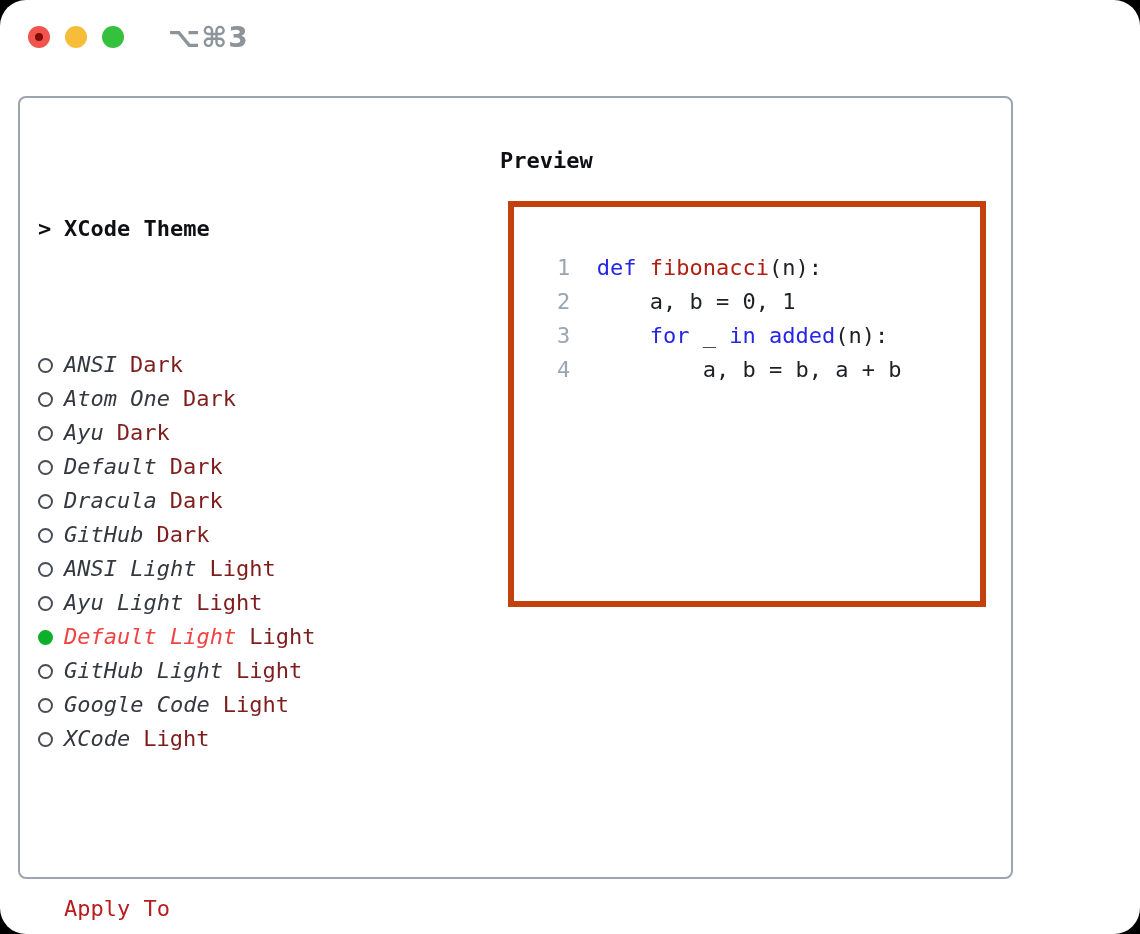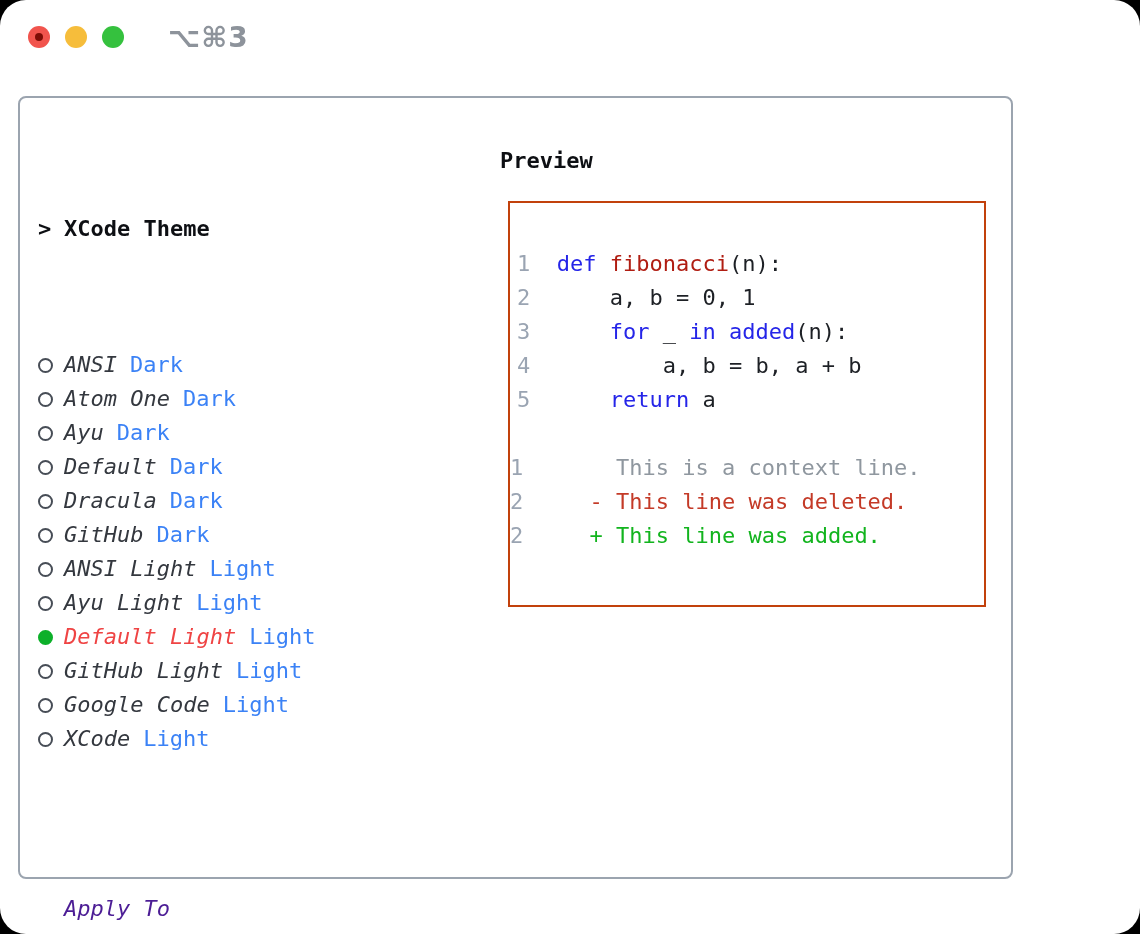--- a/index.html
+++ b/index.html
@@ -92,41 +92,42 @@
     background: #0db02a;
   }
   .caret {
     font-weight: bold;
     color: #0d0f13;
   }
   .hdr {
     font-weight: bold;
     color: #0d0f13;
   }
-  .subhdr { color: #4c1d95; font-style: italic; }
+  .subhdr { color: #b91c1c; }
   .item-label { color: #34383f; font-style: italic; }
   .item-label.sel { color: #ef4444; }
-  .variant { color: #3b82f6; margin-left: 13px; }
+  .variant { color: #7f1d1d; margin-left: 13px; }
   
   .preview-title {
     position: absolute;
     left: 480px; top: 46px;
     font-size: 22px;
     line-height: 34px;
     font-weight: bold;
     color: #0d0f13;
   }
   .preview-box {
     position: absolute;
     left: 488px; top: 103px;
     width: 478px; height: 406px;
     box-sizing: border-box;
-    border: 2px solid #c2410c;
+    border: 6px solid #c2410c;
     background: #ffffff;
     overflow: hidden;
+    padding-left: 36px;
   }
   .code-block {
     padding: 44px 0 0 7px;
     font-size: 22px;
     line-height: 34px;
   }
   .diff-block {
     margin-top: 34px;
     font-size: 22px;
     line-height: 34px;
@@ -176,23 +177,17 @@
     </div>
 
     <div class="preview-title">Preview</div>
 
     <div class="preview-box">
       <div class="code-block" id="code-block">
           <div class="codeline"><span class="tk-num">1</span><span class="tk-p">  </span><span class="tk-k">def</span><span class="tk-p"> </span><span class="tk-f">fibonacci</span><span class="tk-p">(n):</span></div>
           <div class="codeline"><span class="tk-num">2</span><span class="tk-p">      a, b = 0, 1</span></div>
           <div class="codeline"><span class="tk-num">3</span><span class="tk-p">      </span><span class="tk-k">for</span><span class="tk-p"> _ </span><span class="tk-k">in</span><span class="tk-p"> </span><span class="tk-k">added</span><span class="tk-p">(n):</span></div>
           <div class="codeline"><span class="tk-num">4</span><span class="tk-p">          a, b = b, a + b</span></div>
-          <div class="codeline"><span class="tk-num">5</span><span class="tk-p">      </span><span class="tk-k">return</span><span class="tk-p"> a</span></div>
-        </div>
-      <div class="diff-block" id="diff-block">
-          <div class="codeline"><span class="tk-num">1</span><span class="tk-x">       This is a context line.</span></div>
-          <div class="codeline"><span class="tk-num">2</span><span class="tk-d">     - This line was deleted.</span></div>
-          <div class="codeline"><span class="tk-num">2</span><span class="tk-a">     + This line was added.</span></div>
         </div>
     </div>
 
   </div>
 </div>
 
 </body></html>

